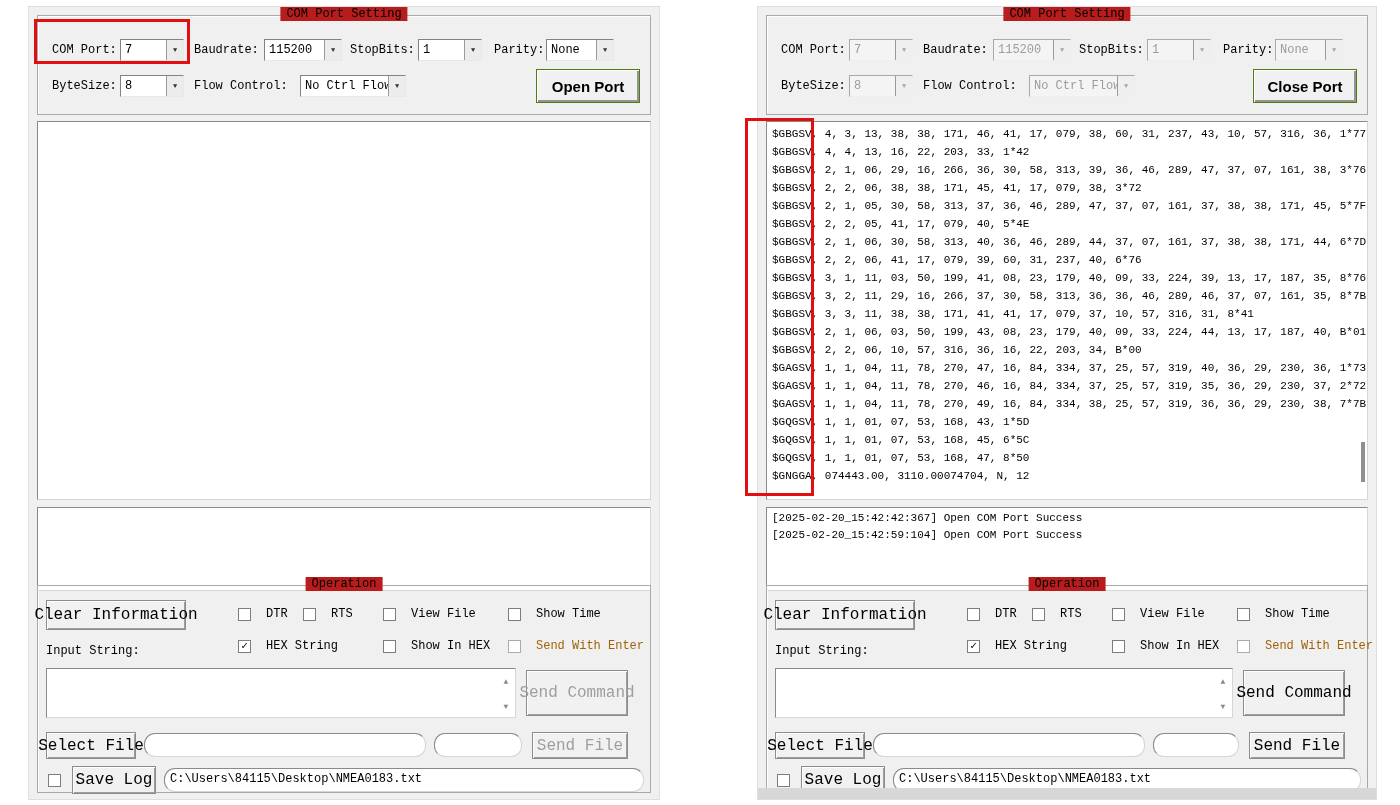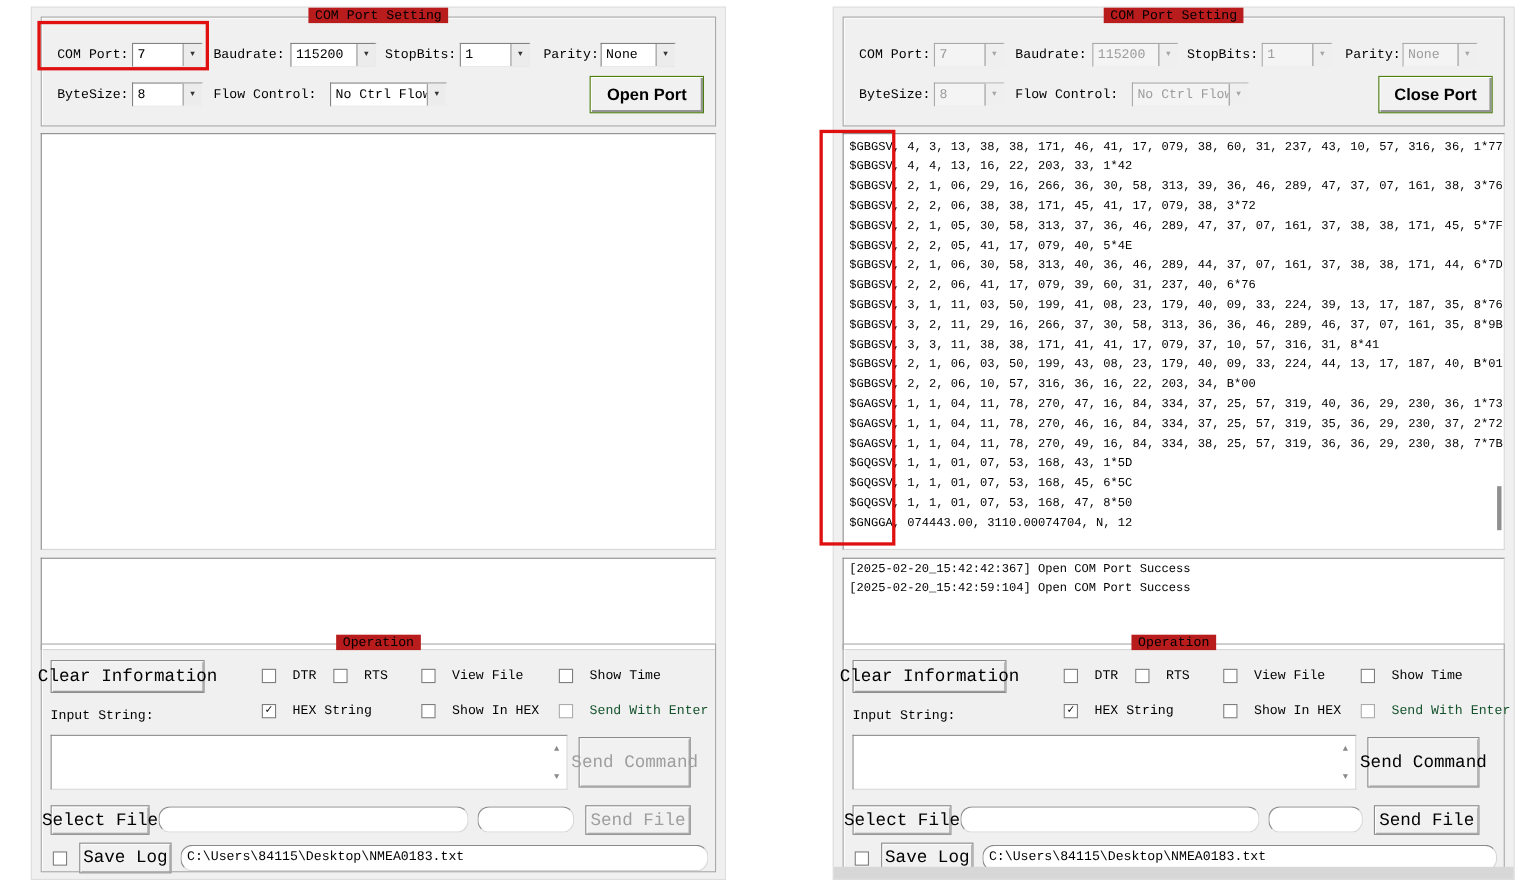--- a/index.html
+++ b/index.html
@@ -30,21 +30,21 @@
   .dataarea{left:8px;top:114px;right:8px;height:379px;overflow:hidden;padding:3px 2px 0 5px;}
   .logarea{left:8px;top:500px;right:8px;height:84px;overflow:hidden;padding:2px 2px 0 5px;}
   .dline{font-size:11px;line-height:18px;white-space:nowrap;}
   .lline{font-size:11px;line-height:17px;white-space:nowrap;}
   .opgrp{top:578px;height:206px;}
   .setgrp{top:8px;height:98px;}
   .cbx{position:absolute;display:flex;align-items:center;gap:15px;height:16px;}
   .cb{width:13px;height:13px;background:#fff;border:1px solid #7d7d7d;box-sizing:border-box;
       font-size:11px;line-height:11px;text-align:center;color:#000;}
   .cbl{font-size:12px;white-space:nowrap;}
-  .cbx.dis .cbl{color:#14532d;}
+  .cbx.dis .cbl{color:#a16207;}
   .cbx.dis .cb{border-color:#ababab;}
   .inputbox{padding:2px 20px 0 4px;font-size:12px;}
   .inputbox .val{display:block;}
   .spin{position:absolute;right:3px;width:12px;text-align:center;font-size:8px;color:#8a8a8a;}
   .fld{padding:3px 4px 0 5px;font-size:12px;white-space:nowrap;overflow:hidden;height:24px;border-radius:11px;}
   .annot{position:absolute;border:3px solid #e01010;z-index:9;pointer-events:none;}
   .vthumb{position:absolute;right:2px;top:320px;width:4px;height:40px;background:#8f8f8f;}
   .bstrip{position:absolute;left:0;right:0;bottom:0;height:11px;background:#d7d7d7;}
 </style>
 </head>
@@ -186,21 +186,21 @@
     <div class="vthumb"></div>
   <div class="dline">$GBGSV, 4, 3, 13, 38, 38, 171, 46, 41, 17, 079, 38, 60, 31, 237, 43, 10, 57, 316, 36, 1*77</div>
       <div class="dline">$GBGSV, 4, 4, 13, 16, 22, 203, 33, 1*42</div>
       <div class="dline">$GBGSV, 2, 1, 06, 29, 16, 266, 36, 30, 58, 313, 39, 36, 46, 289, 47, 37, 07, 161, 38, 3*76</div>
       <div class="dline">$GBGSV, 2, 2, 06, 38, 38, 171, 45, 41, 17, 079, 38, 3*72</div>
       <div class="dline">$GBGSV, 2, 1, 05, 30, 58, 313, 37, 36, 46, 289, 47, 37, 07, 161, 37, 38, 38, 171, 45, 5*7F</div>
       <div class="dline">$GBGSV, 2, 2, 05, 41, 17, 079, 40, 5*4E</div>
       <div class="dline">$GBGSV, 2, 1, 06, 30, 58, 313, 40, 36, 46, 289, 44, 37, 07, 161, 37, 38, 38, 171, 44, 6*7D</div>
       <div class="dline">$GBGSV, 2, 2, 06, 41, 17, 079, 39, 60, 31, 237, 40, 6*76</div>
       <div class="dline">$GBGSV, 3, 1, 11, 03, 50, 199, 41, 08, 23, 179, 40, 09, 33, 224, 39, 13, 17, 187, 35, 8*76</div>
-      <div class="dline">$GBGSV, 3, 2, 11, 29, 16, 266, 37, 30, 58, 313, 36, 36, 46, 289, 46, 37, 07, 161, 35, 8*9B</div>
+      <div class="dline">$GBGSV, 3, 2, 11, 29, 16, 266, 37, 30, 58, 313, 36, 36, 46, 289, 46, 37, 07, 161, 35, 8*7B</div>
       <div class="dline">$GBGSV, 3, 3, 11, 38, 38, 171, 41, 41, 17, 079, 37, 10, 57, 316, 31, 8*41</div>
       <div class="dline">$GBGSV, 2, 1, 06, 03, 50, 199, 43, 08, 23, 179, 40, 09, 33, 224, 44, 13, 17, 187, 40, B*01</div>
       <div class="dline">$GBGSV, 2, 2, 06, 10, 57, 316, 36, 16, 22, 203, 34, B*00</div>
       <div class="dline">$GAGSV, 1, 1, 04, 11, 78, 270, 47, 16, 84, 334, 37, 25, 57, 319, 40, 36, 29, 230, 36, 1*73</div>
       <div class="dline">$GAGSV, 1, 1, 04, 11, 78, 270, 46, 16, 84, 334, 37, 25, 57, 319, 35, 36, 29, 230, 37, 2*72</div>
       <div class="dline">$GAGSV, 1, 1, 04, 11, 78, 270, 49, 16, 84, 334, 38, 25, 57, 319, 36, 36, 29, 230, 38, 7*7B</div>
       <div class="dline">$GQGSV, 1, 1, 01, 07, 53, 168, 43, 1*5D</div>
       <div class="dline">$GQGSV, 1, 1, 01, 07, 53, 168, 45, 6*5C</div>
       <div class="dline">$GQGSV, 1, 1, 01, 07, 53, 168, 47, 8*50</div>
       <div class="dline">$GNGGA, 074443.00, 3110.00074704, N, 12</div>

